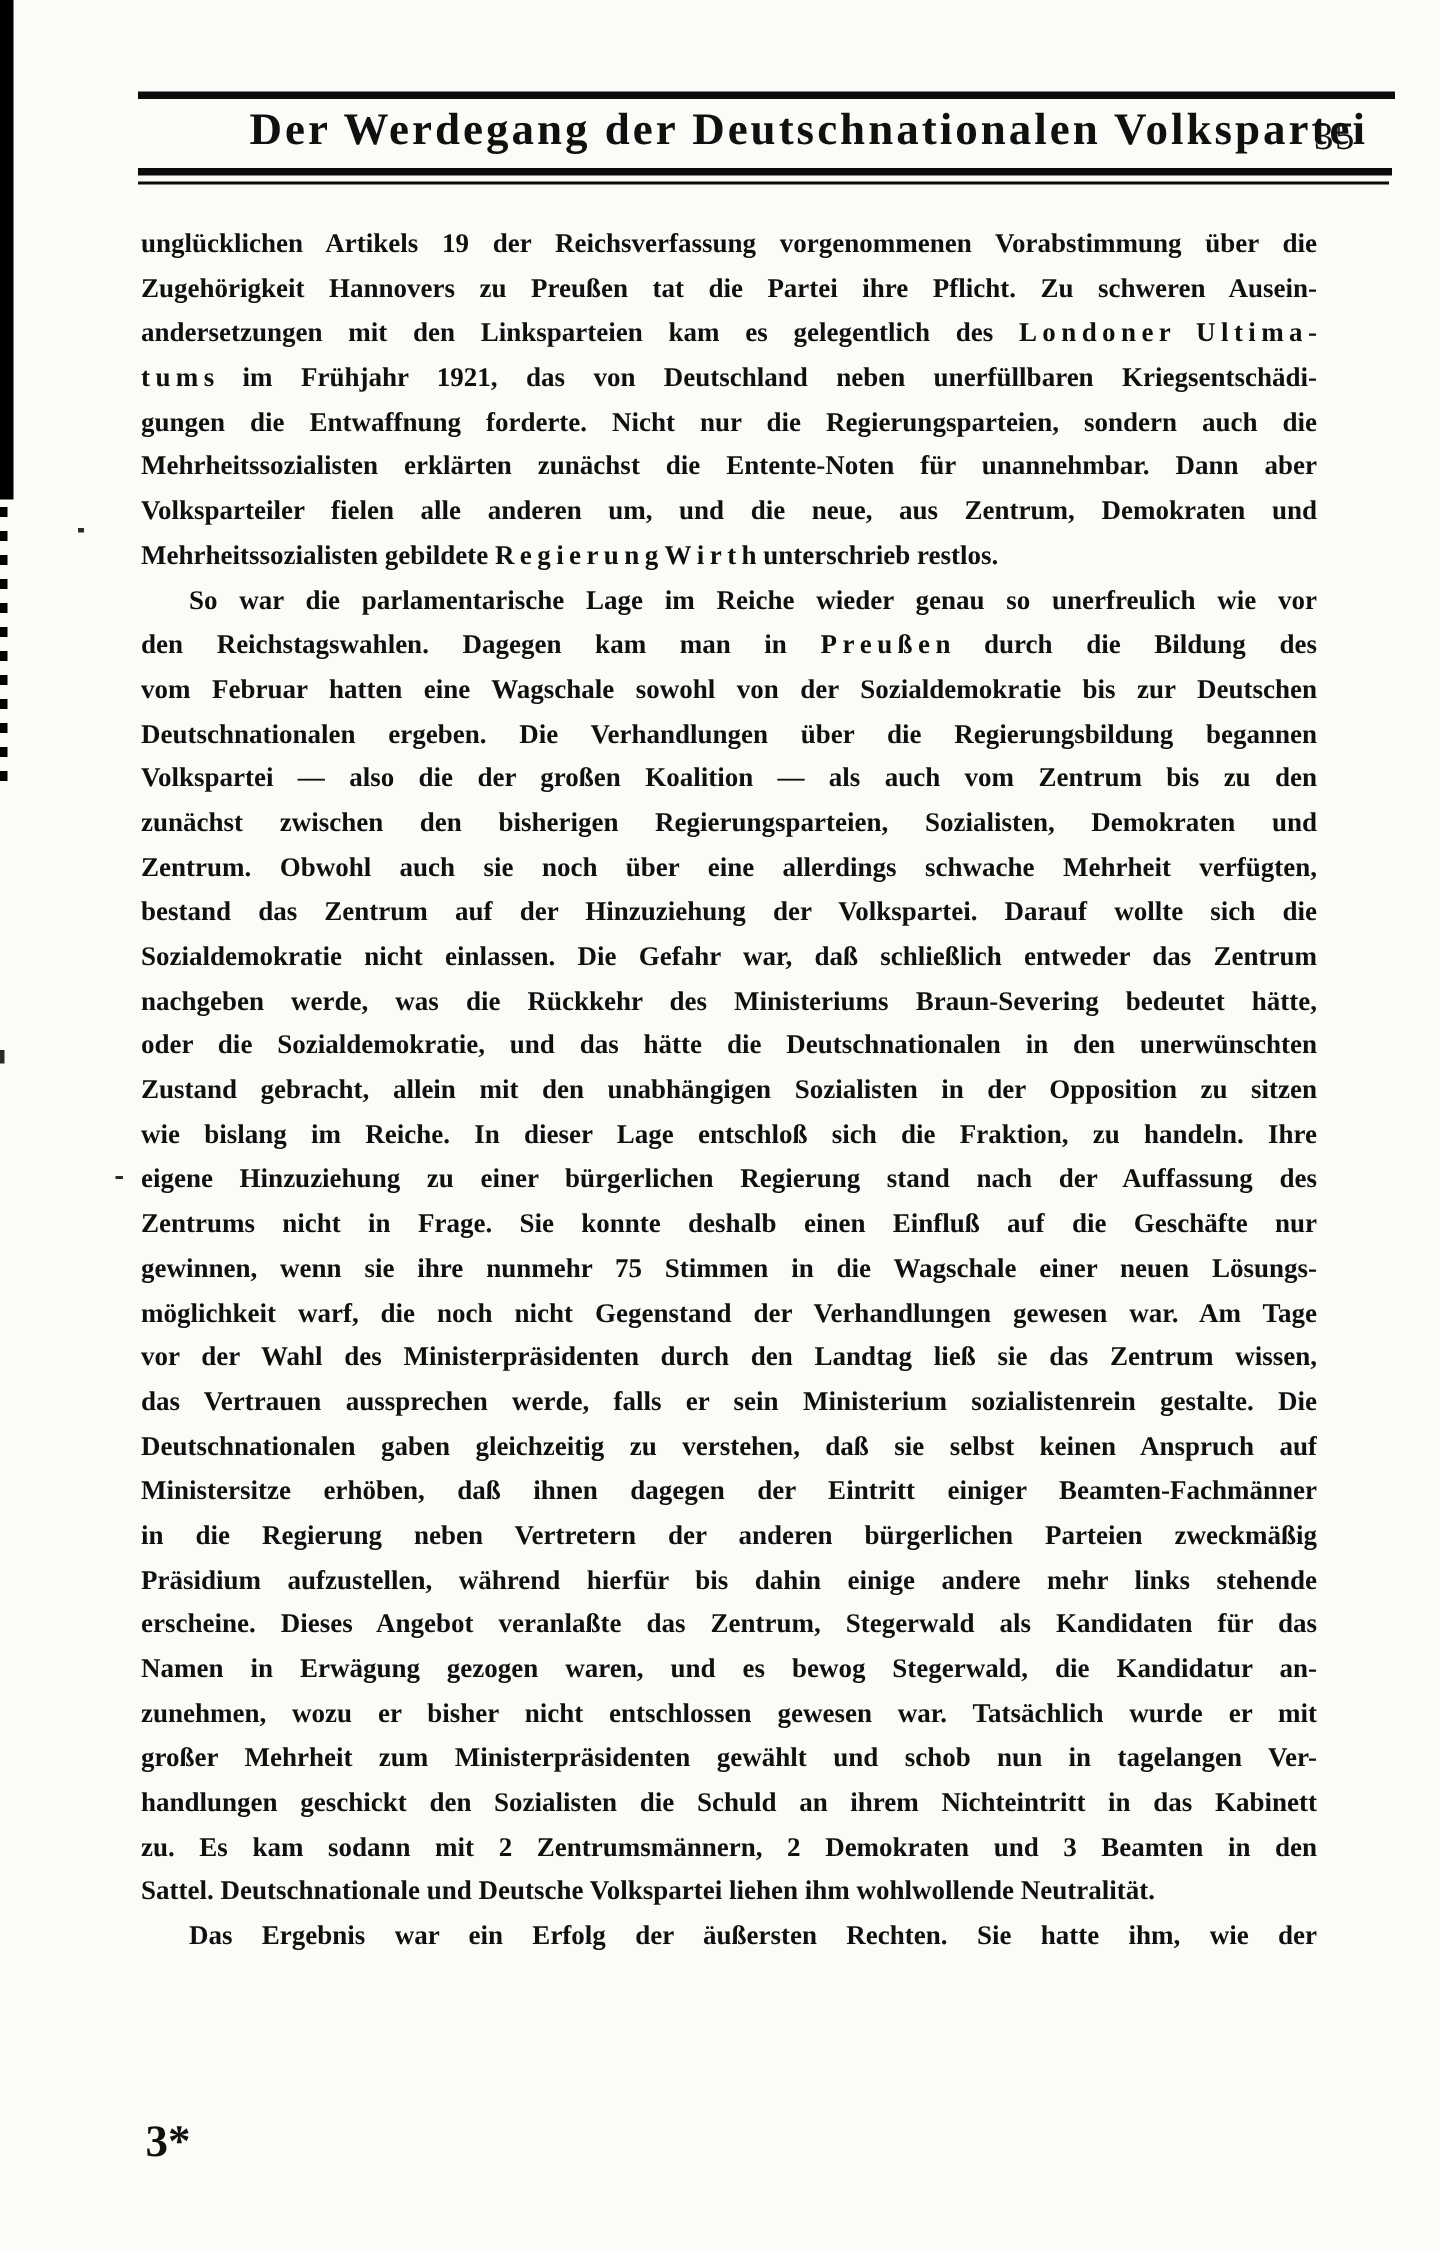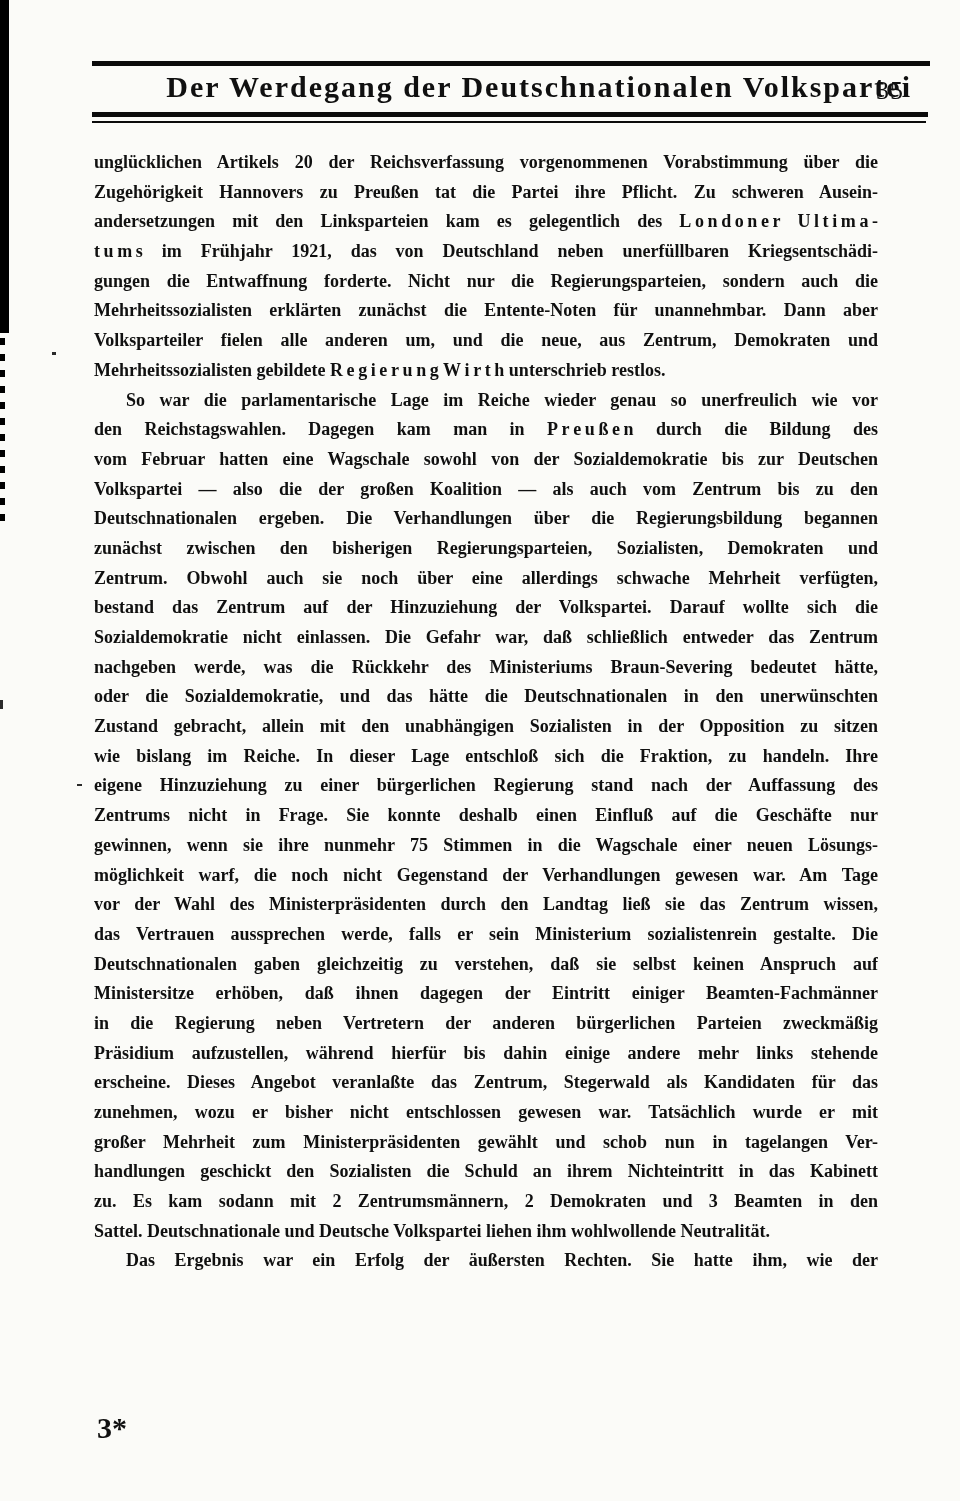--- a/index.html
+++ b/index.html
@@ -66,52 +66,53 @@
 
 <div id="rule-top" class="rule"></div>
 
 <div id="header-title">Der Werdegang der Deutschnationalen Volkspartei</div>
 <div id="page-number">35</div>
 
 <div id="rule-mid-thick" class="rule"></div>
 <div id="rule-mid-thin" class="rule"></div>
 
 <div id="body-text">
-  <div class="line">unglücklichen Artikels 20 der Reichsverfassung vorgenommenen Vorabstimmung über die</div>
+  <div class="line">unglücklichen Artikels 19 der Reichsverfassung vorgenommenen Vorabstimmung über die</div>
   <div class="line">Zugehörigkeit Hannovers zu Preußen tat die Partei ihre Pflicht. Zu schweren Ausein-</div>
   <div class="line">andersetzungen mit den Linksparteien kam es gelegentlich des L o n d o n e r U l t i m a -</div>
   <div class="line">t u m s im Frühjahr 1921, das von Deutschland neben unerfüllbaren Kriegsentschädi-</div>
   <div class="line">gungen die Entwaffnung forderte. Nicht nur die Regierungsparteien, sondern auch die</div>
   <div class="line">Mehrheitssozialisten erklärten zunächst die Entente-Noten für unannehmbar. Dann aber</div>
   <div class="line">Volksparteiler fielen alle anderen um, und die neue, aus Zentrum, Demokraten und</div>
   <div class="line par-end">Mehrheitssozialisten gebildete R e g i e r u n g W i r t h unterschrieb restlos.</div>
   <div class="line indent">So war die parlamentarische Lage im Reiche wieder genau so unerfreulich wie vor</div>
   <div class="line">den Reichstagswahlen. Dagegen kam man in P r e u ß e n durch die Bildung des</div>
   <div class="line">vom Februar hatten eine Wagschale sowohl von der Sozialdemokratie bis zur Deutschen</div>
+  <div class="line">Deutschnationalen ergeben. Die Verhandlungen über die Regierungsbildung begannen</div>
   <div class="line">Volkspartei — also die der großen Koalition — als auch vom Zentrum bis zu den</div>
-  <div class="line">Deutschnationalen ergeben. Die Verhandlungen über die Regierungsbildung begannen</div>
   <div class="line">zunächst zwischen den bisherigen Regierungsparteien, Sozialisten, Demokraten und</div>
   <div class="line">Zentrum. Obwohl auch sie noch über eine allerdings schwache Mehrheit verfügten,</div>
   <div class="line">bestand das Zentrum auf der Hinzuziehung der Volkspartei. Darauf wollte sich die</div>
   <div class="line">Sozialdemokratie nicht einlassen. Die Gefahr war, daß schließlich entweder das Zentrum</div>
   <div class="line">nachgeben werde, was die Rückkehr des Ministeriums Braun-Severing bedeutet hätte,</div>
   <div class="line">oder die Sozialdemokratie, und das hätte die Deutschnationalen in den unerwünschten</div>
   <div class="line">Zustand gebracht, allein mit den unabhängigen Sozialisten in der Opposition zu sitzen</div>
   <div class="line">wie bislang im Reiche. In dieser Lage entschloß sich die Fraktion, zu handeln. Ihre</div>
   <div class="line">eigene Hinzuziehung zu einer bürgerlichen Regierung stand nach der Auffassung des</div>
   <div class="line">Zentrums nicht in Frage. Sie konnte deshalb einen Einfluß auf die Geschäfte nur</div>
   <div class="line">gewinnen, wenn sie ihre nunmehr 75 Stimmen in die Wagschale einer neuen Lösungs-</div>
   <div class="line">möglichkeit warf, die noch nicht Gegenstand der Verhandlungen gewesen war. Am Tage</div>
   <div class="line">vor der Wahl des Ministerpräsidenten durch den Landtag ließ sie das Zentrum wissen,</div>
   <div class="line">das Vertrauen aussprechen werde, falls er sein Ministerium sozialistenrein gestalte. Die</div>
   <div class="line">Deutschnationalen gaben gleichzeitig zu verstehen, daß sie selbst keinen Anspruch auf</div>
   <div class="line">Ministersitze erhöben, daß ihnen dagegen der Eintritt einiger Beamten-Fachmänner</div>
   <div class="line">in die Regierung neben Vertretern der anderen bürgerlichen Parteien zweckmäßig</div>
   <div class="line">Präsidium aufzustellen, während hierfür bis dahin einige andere mehr links stehende</div>
   <div class="line">erscheine. Dieses Angebot veranlaßte das Zentrum, Stegerwald als Kandidaten für das</div>
+  <div class="line">Namen in Erwägung gezogen waren, und es bewog Stegerwald, die Kandidatur an-</div>
   <div class="line">zunehmen, wozu er bisher nicht entschlossen gewesen war. Tatsächlich wurde er mit</div>
   <div class="line">großer Mehrheit zum Ministerpräsidenten gewählt und schob nun in tagelangen Ver-</div>
   <div class="line">handlungen geschickt den Sozialisten die Schuld an ihrem Nichteintritt in das Kabinett</div>
   <div class="line">zu. Es kam sodann mit 2 Zentrumsmännern, 2 Demokraten und 3 Beamten in den</div>
   <div class="line par-end">Sattel. Deutschnationale und Deutsche Volkspartei liehen ihm wohlwollende Neutralität.</div>
   <div class="line indent">Das Ergebnis war ein Erfolg der äußersten Rechten. Sie hatte ihm, wie der</div>
 </div>
 
 <div id="signature-mark">3*</div>
 

